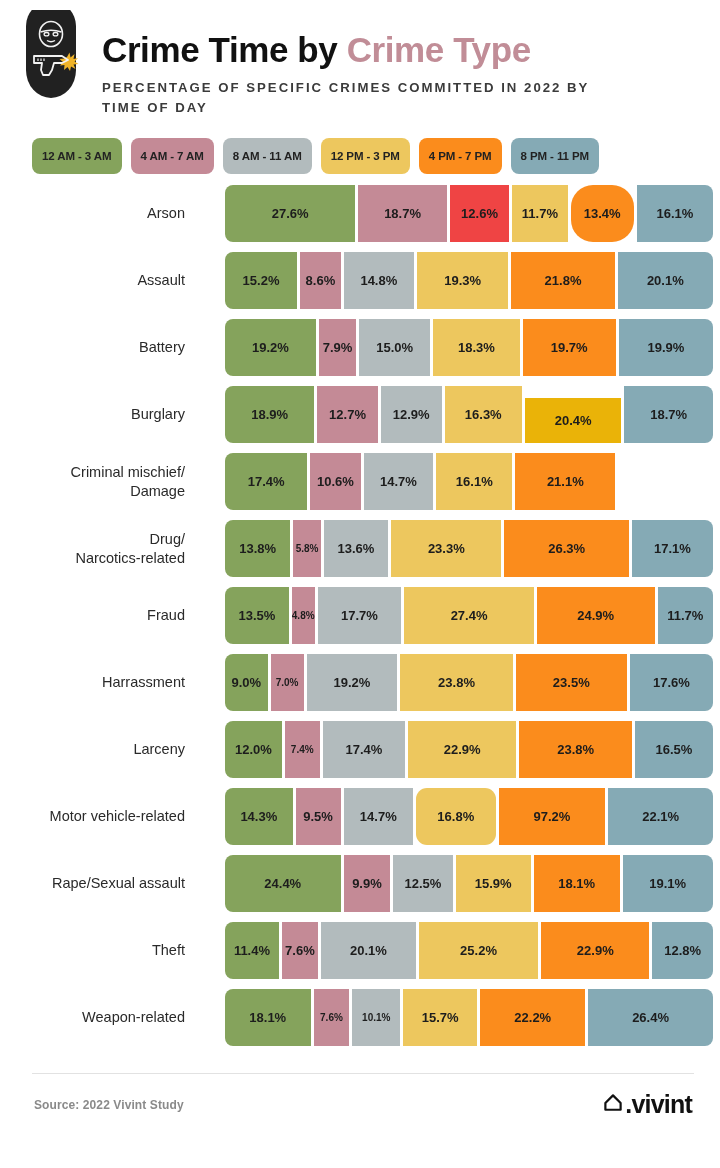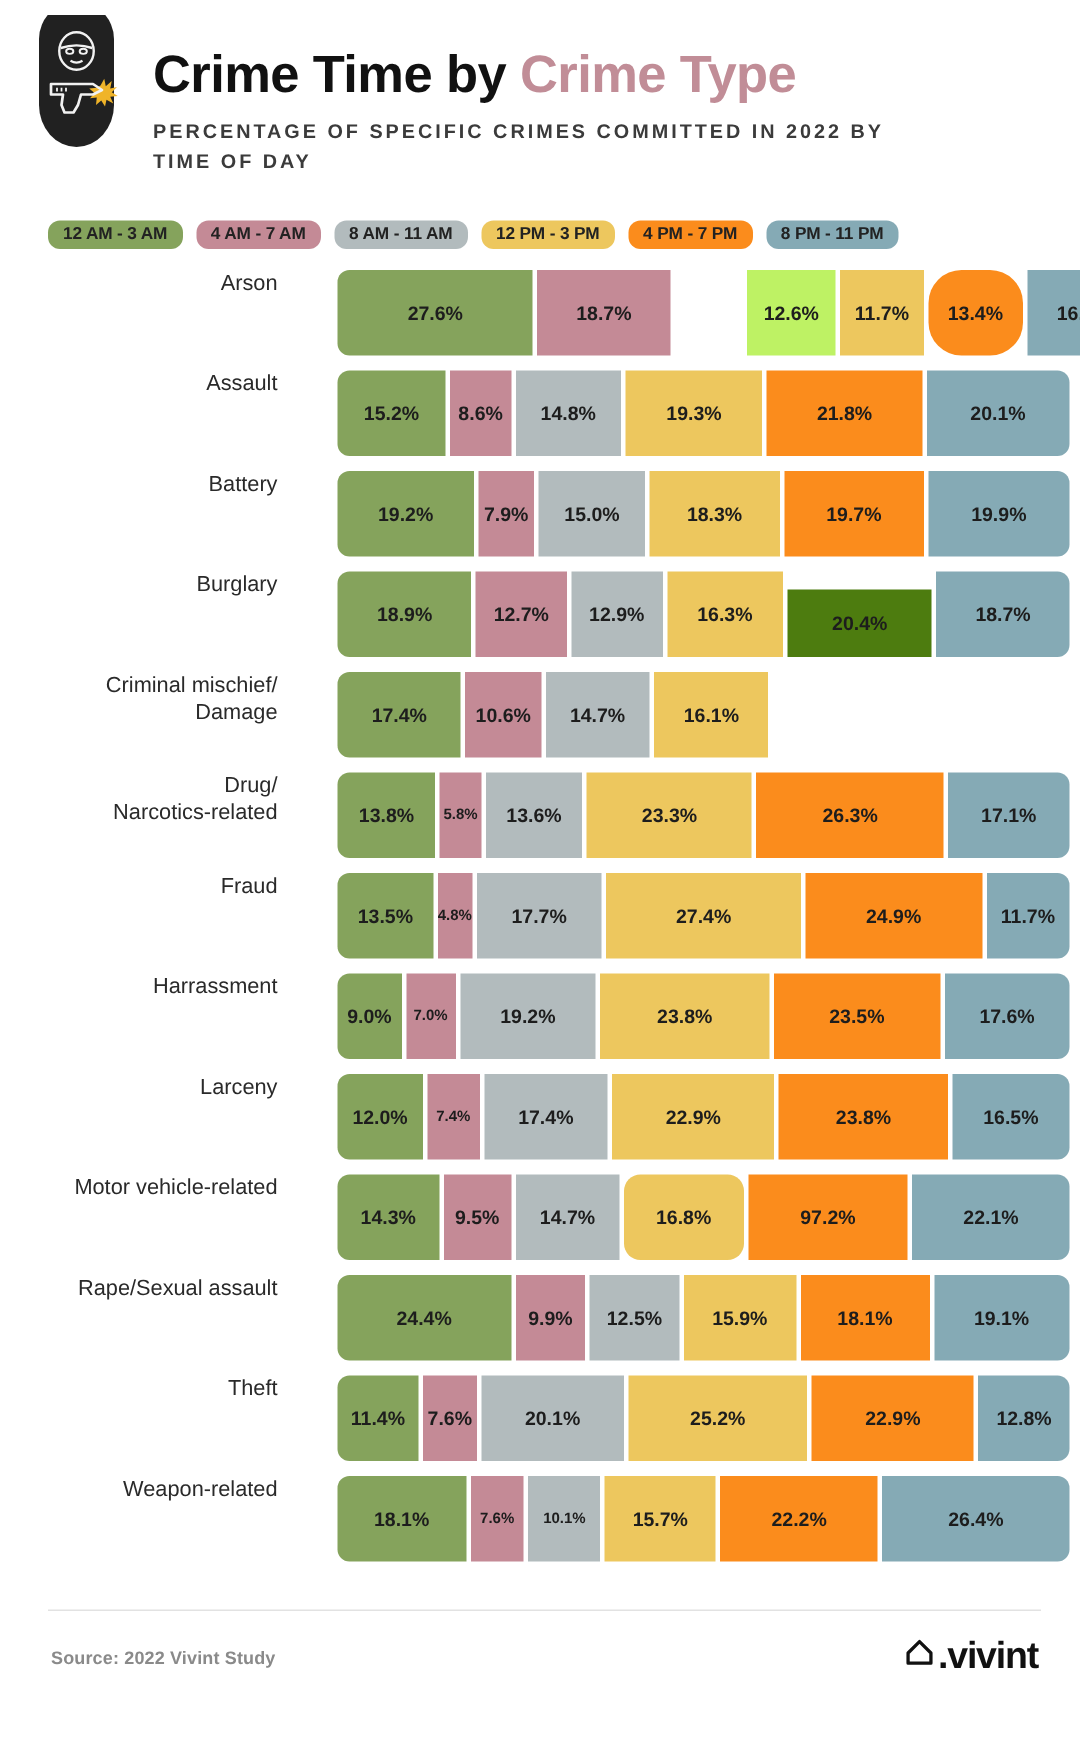--- a/index.html
+++ b/index.html
@@ -59,39 +59,39 @@
   .legend {
     display: flex;
     gap: 9px;
     padding: 10px 0 0 32px;
     height: 42px;
     box-sizing: border-box;
     align-items: center;
   }
   .legend-chip {
     border-radius: 8px;
-    height: 19px;
+    height: 36px;
     display: flex;
     align-items: center;
     justify-content: center;
     font-size: 11.5px;
     font-weight: bold;
     color: #222222;
     letter-spacing: -0.1px;
     padding: 0 10px;
     white-space: nowrap;
   }
 
   
   .chart {
     padding: 8px 22px 0 0;
   }
   .row {
     display: flex;
-    align-items: flex-start;
+    align-items: center;
     height: 67px;
   }
   .row-label {
     width: 197px;
     flex: 0 0 197px;
     text-align: right;
     padding-right: 12px;
     box-sizing: border-box;
     font-size: 14.5px;
     line-height: 1.25;
@@ -199,21 +199,21 @@
       <span>8 PM - 11 PM</span>
     </div>
 </div>
 
 <div class="chart" id="chart">
     <div class="row">
       <div class="row-label">Arson</div>
       <div class="bar">
         <div class="seg first" style="background: rgb(133, 163, 92); flex: 0 0 27.5724%;">27.6%</div>
         <div class="seg" style="background: rgb(196, 138, 150); flex: 0 0 18.6813%;">18.7%</div>
-        <div class="seg" style="background: #bef264; flex: 0 0 12.5874%; margin-left: 48px;">12.6%</div>
+        <div class="seg" style="background: #ef4444; flex: 0 0 12.5874%;">12.6%</div>
         <div class="seg" style="background: rgb(237, 199, 94); flex: 0 0 11.6883%;">11.7%</div>
         <div class="seg" style="background: rgb(251, 140, 28); flex: 0 0 13.3866%; border-radius: 22px;">13.4%</div>
         <div class="seg last" style="background: rgb(133, 170, 181); flex: 0 0 16.0839%;">16.1%</div>
       </div>
     </div>
     <div class="row">
       <div class="row-label">Assault</div>
       <div class="bar">
         <div class="seg first" style="background: rgb(133, 163, 92); flex: 0 0 15.2305%;">15.2%</div>
         <div class="seg" style="background: rgb(196, 138, 150); flex: 0 0 8.61723%;">8.6%</div>
@@ -234,32 +234,33 @@
         <div class="seg last" style="background: rgb(133, 170, 181); flex: 0 0 19.9%;">19.9%</div>
       </div>
     </div>
     <div class="row">
       <div class="row-label">Burglary</div>
       <div class="bar">
         <div class="seg first" style="background: rgb(133, 163, 92); flex: 0 0 18.9189%;">18.9%</div>
         <div class="seg" style="background: rgb(196, 138, 150); flex: 0 0 12.7127%;">12.7%</div>
         <div class="seg" style="background: rgb(178, 187, 189); flex: 0 0 12.9129%;">12.9%</div>
         <div class="seg" style="background: rgb(237, 199, 94); flex: 0 0 16.3163%;">16.3%</div>
-        <div class="seg" style="background: #4d7c0f; flex: 0 0 20.4204%; margin-top: 12px;">20.4%</div>
+        <div class="seg" style="background: #eab308; flex: 0 0 20.4204%; margin-top: 12px;">20.4%</div>
         <div class="seg last" style="background: rgb(133, 170, 181); flex: 0 0 18.7187%;">18.7%</div>
       </div>
     </div>
     <div class="row">
       <div class="row-label">Criminal mischief/
 Damage</div>
       <div class="bar">
         <div class="seg first" style="background: rgb(133, 163, 92); flex: 0 0 17.4174%;">17.4%</div>
         <div class="seg" style="background: rgb(196, 138, 150); flex: 0 0 10.6106%;">10.6%</div>
         <div class="seg" style="background: rgb(178, 187, 189); flex: 0 0 14.7147%;">14.7%</div>
         <div class="seg" style="background: rgb(237, 199, 94); flex: 0 0 16.1161%;">16.1%</div>
+        <div class="seg" style="background: rgb(251, 140, 28); flex: 0 0 21.1211%;">21.1%</div>
       </div>
     </div>
     <div class="row">
       <div class="row-label">Drug/
 Narcotics-related</div>
       <div class="bar">
         <div class="seg first" style="background: rgb(133, 163, 92); flex: 0 0 13.8138%;">13.8%</div>
         <div class="seg tiny" style="background: rgb(196, 138, 150); flex: 0 0 5.80581%;">5.8%</div>
         <div class="seg" style="background: rgb(178, 187, 189); flex: 0 0 13.6136%;">13.6%</div>
         <div class="seg" style="background: rgb(237, 199, 94); flex: 0 0 23.3233%;">23.3%</div>

